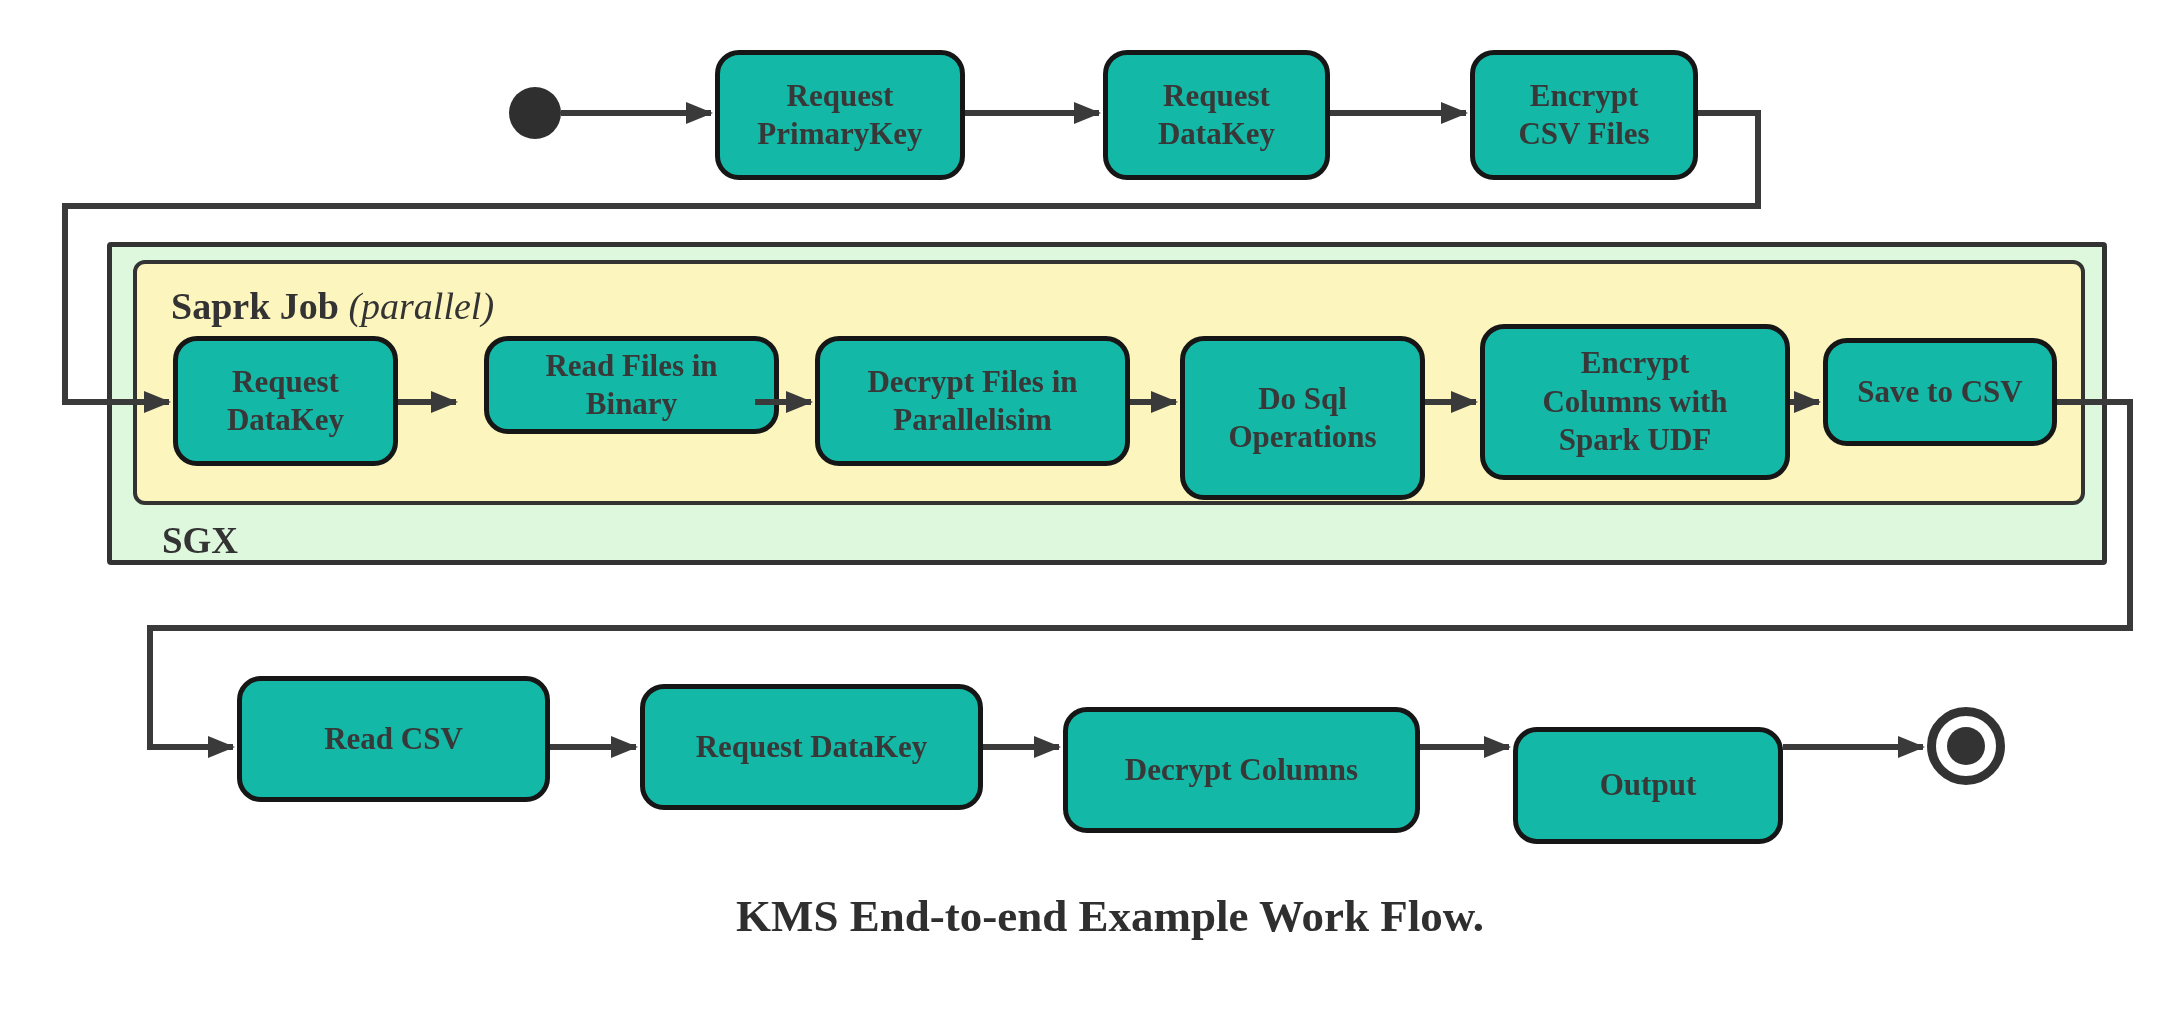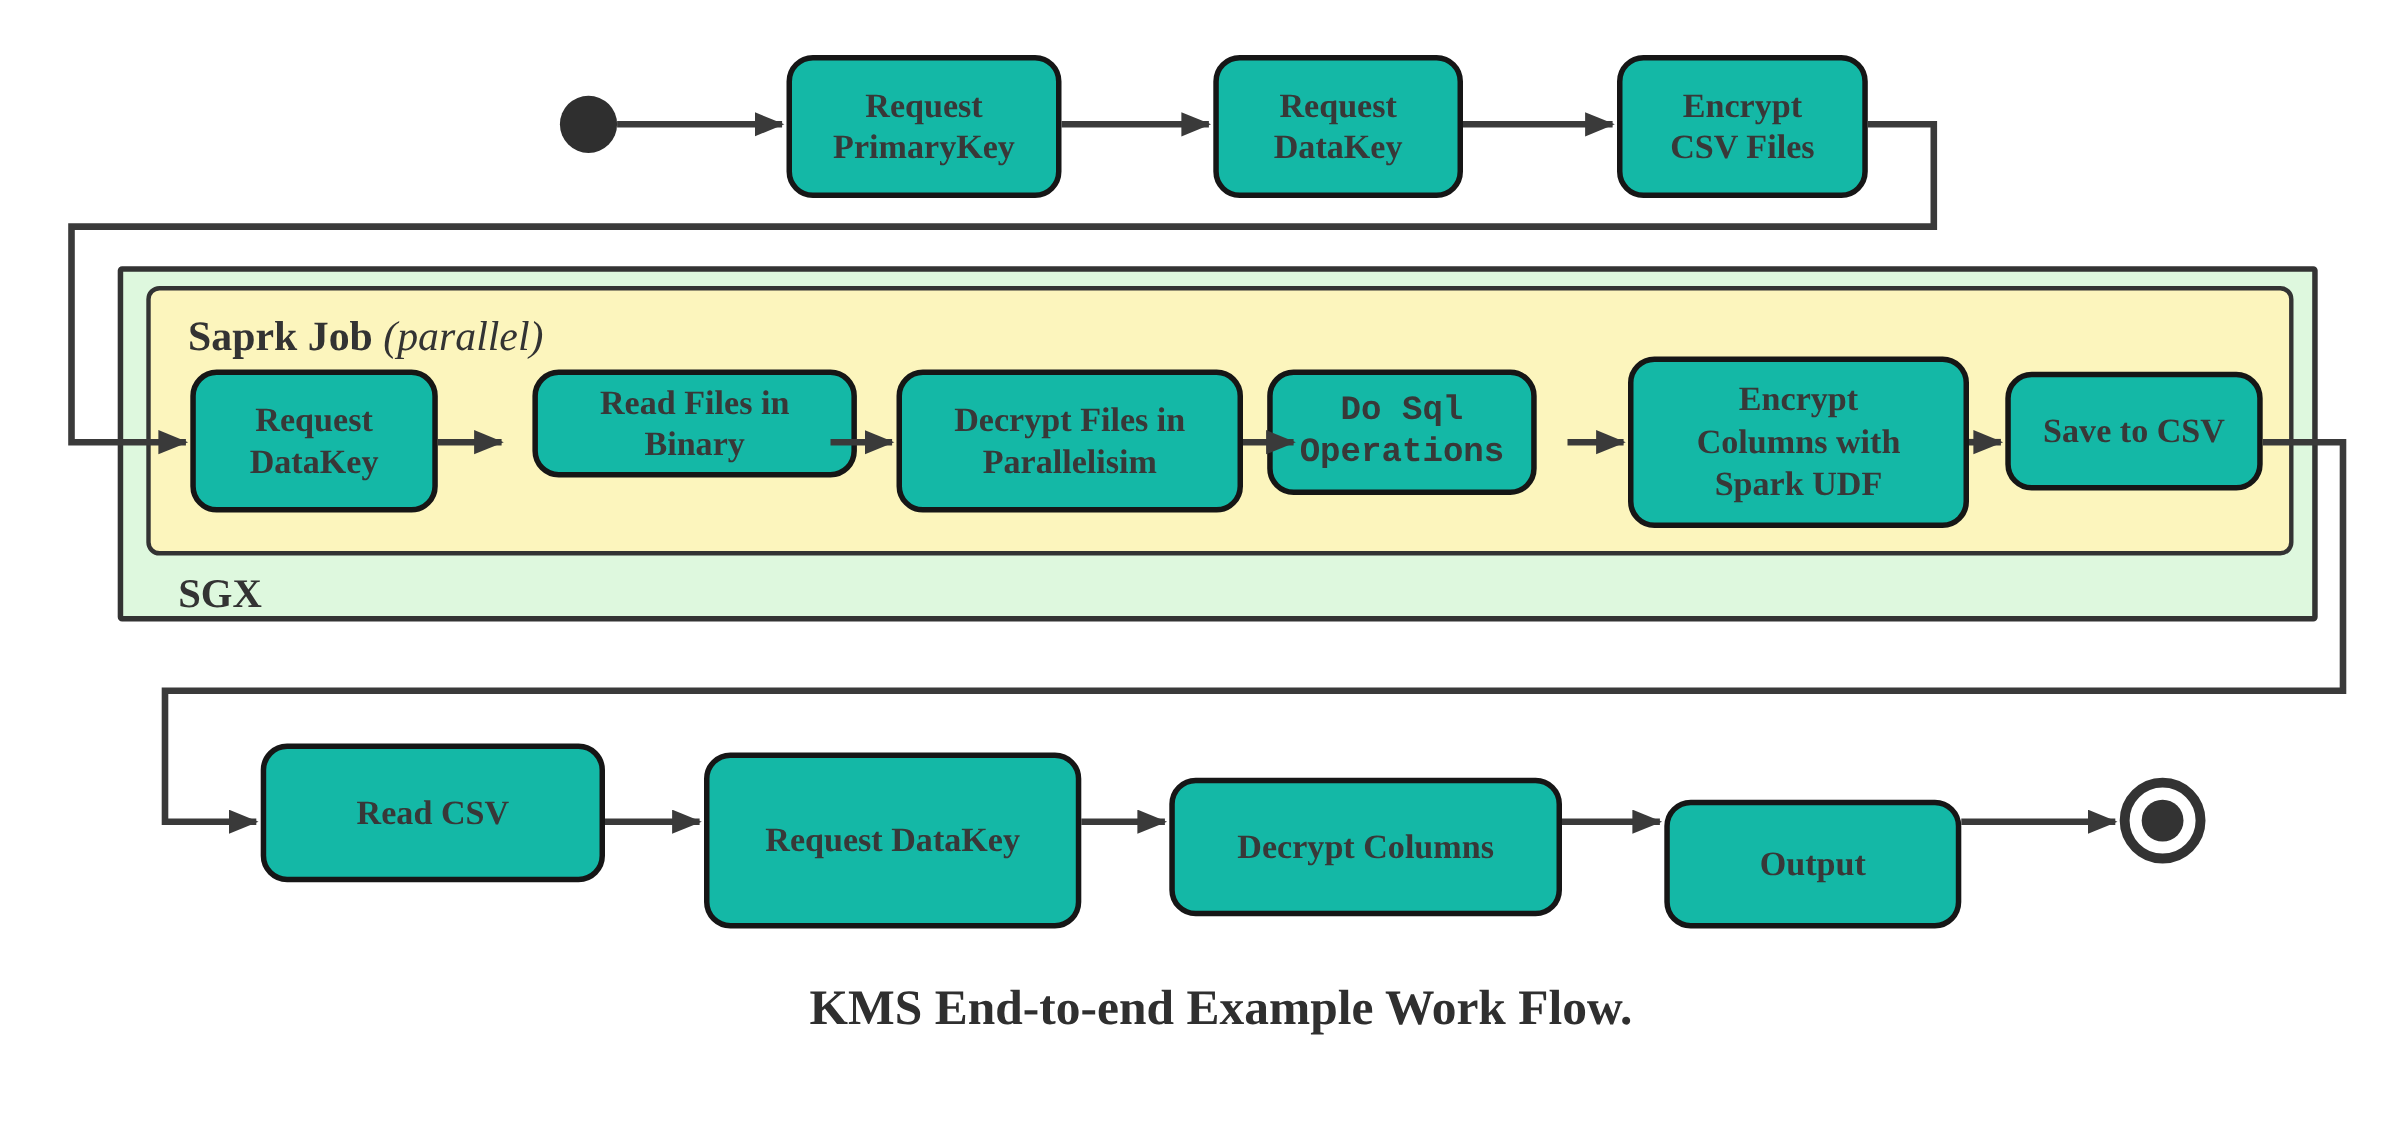--- a/index.html
+++ b/index.html
@@ -81,37 +81,37 @@
     <div>DataKey</div>
   </div>
   <div class="node" style="left:460px; top:336px; width:295px; height:98px;margin-left:24px;">
     <div>Read Files in</div>
     <div>Binary</div>
   </div>
   <div class="node" style="left:815px; top:336px; width:315px; height:130px;">
     <div>Decrypt Files in</div>
     <div>Parallelisim</div>
   </div>
-  <div class="node" style="left:1152px; top:336px; width:245px; height:114px;font-family:Liberation Mono, monospace;">
+  <div class="node" style="left:1180px; top:336px; width:245px; height:164px;">
     <div>Do Sql</div>
     <div>Operations</div>
   </div>
   <div class="node" style="left:1480px; top:324px; width:310px; height:156px;">
     <div>Encrypt</div>
     <div>Columns with</div>
     <div>Spark UDF</div>
   </div>
   <div class="node" style="left:1823px; top:338px; width:234px; height:108px;">
     <div>Save to CSV</div>
   </div>
 
   <div class="node" style="left:237px; top:676px; width:313px; height:126px;">
     <div>Read CSV</div>
   </div>
-  <div class="node" style="left:640px; top:684px; width:343px; height:160px;">
+  <div class="node" style="left:640px; top:684px; width:343px; height:126px;">
     <div>Request DataKey</div>
   </div>
   <div class="node" style="left:1063px; top:707px; width:357px; height:126px;">
     <div>Decrypt Columns</div>
   </div>
   <div class="node" style="left:1513px; top:689px; width:270px; height:117px;margin-top:38px;">
     <div>Output</div>
   </div>
 
   <svg class="edges" width="2179" height="1036" viewBox="0 0 2179 1036">

